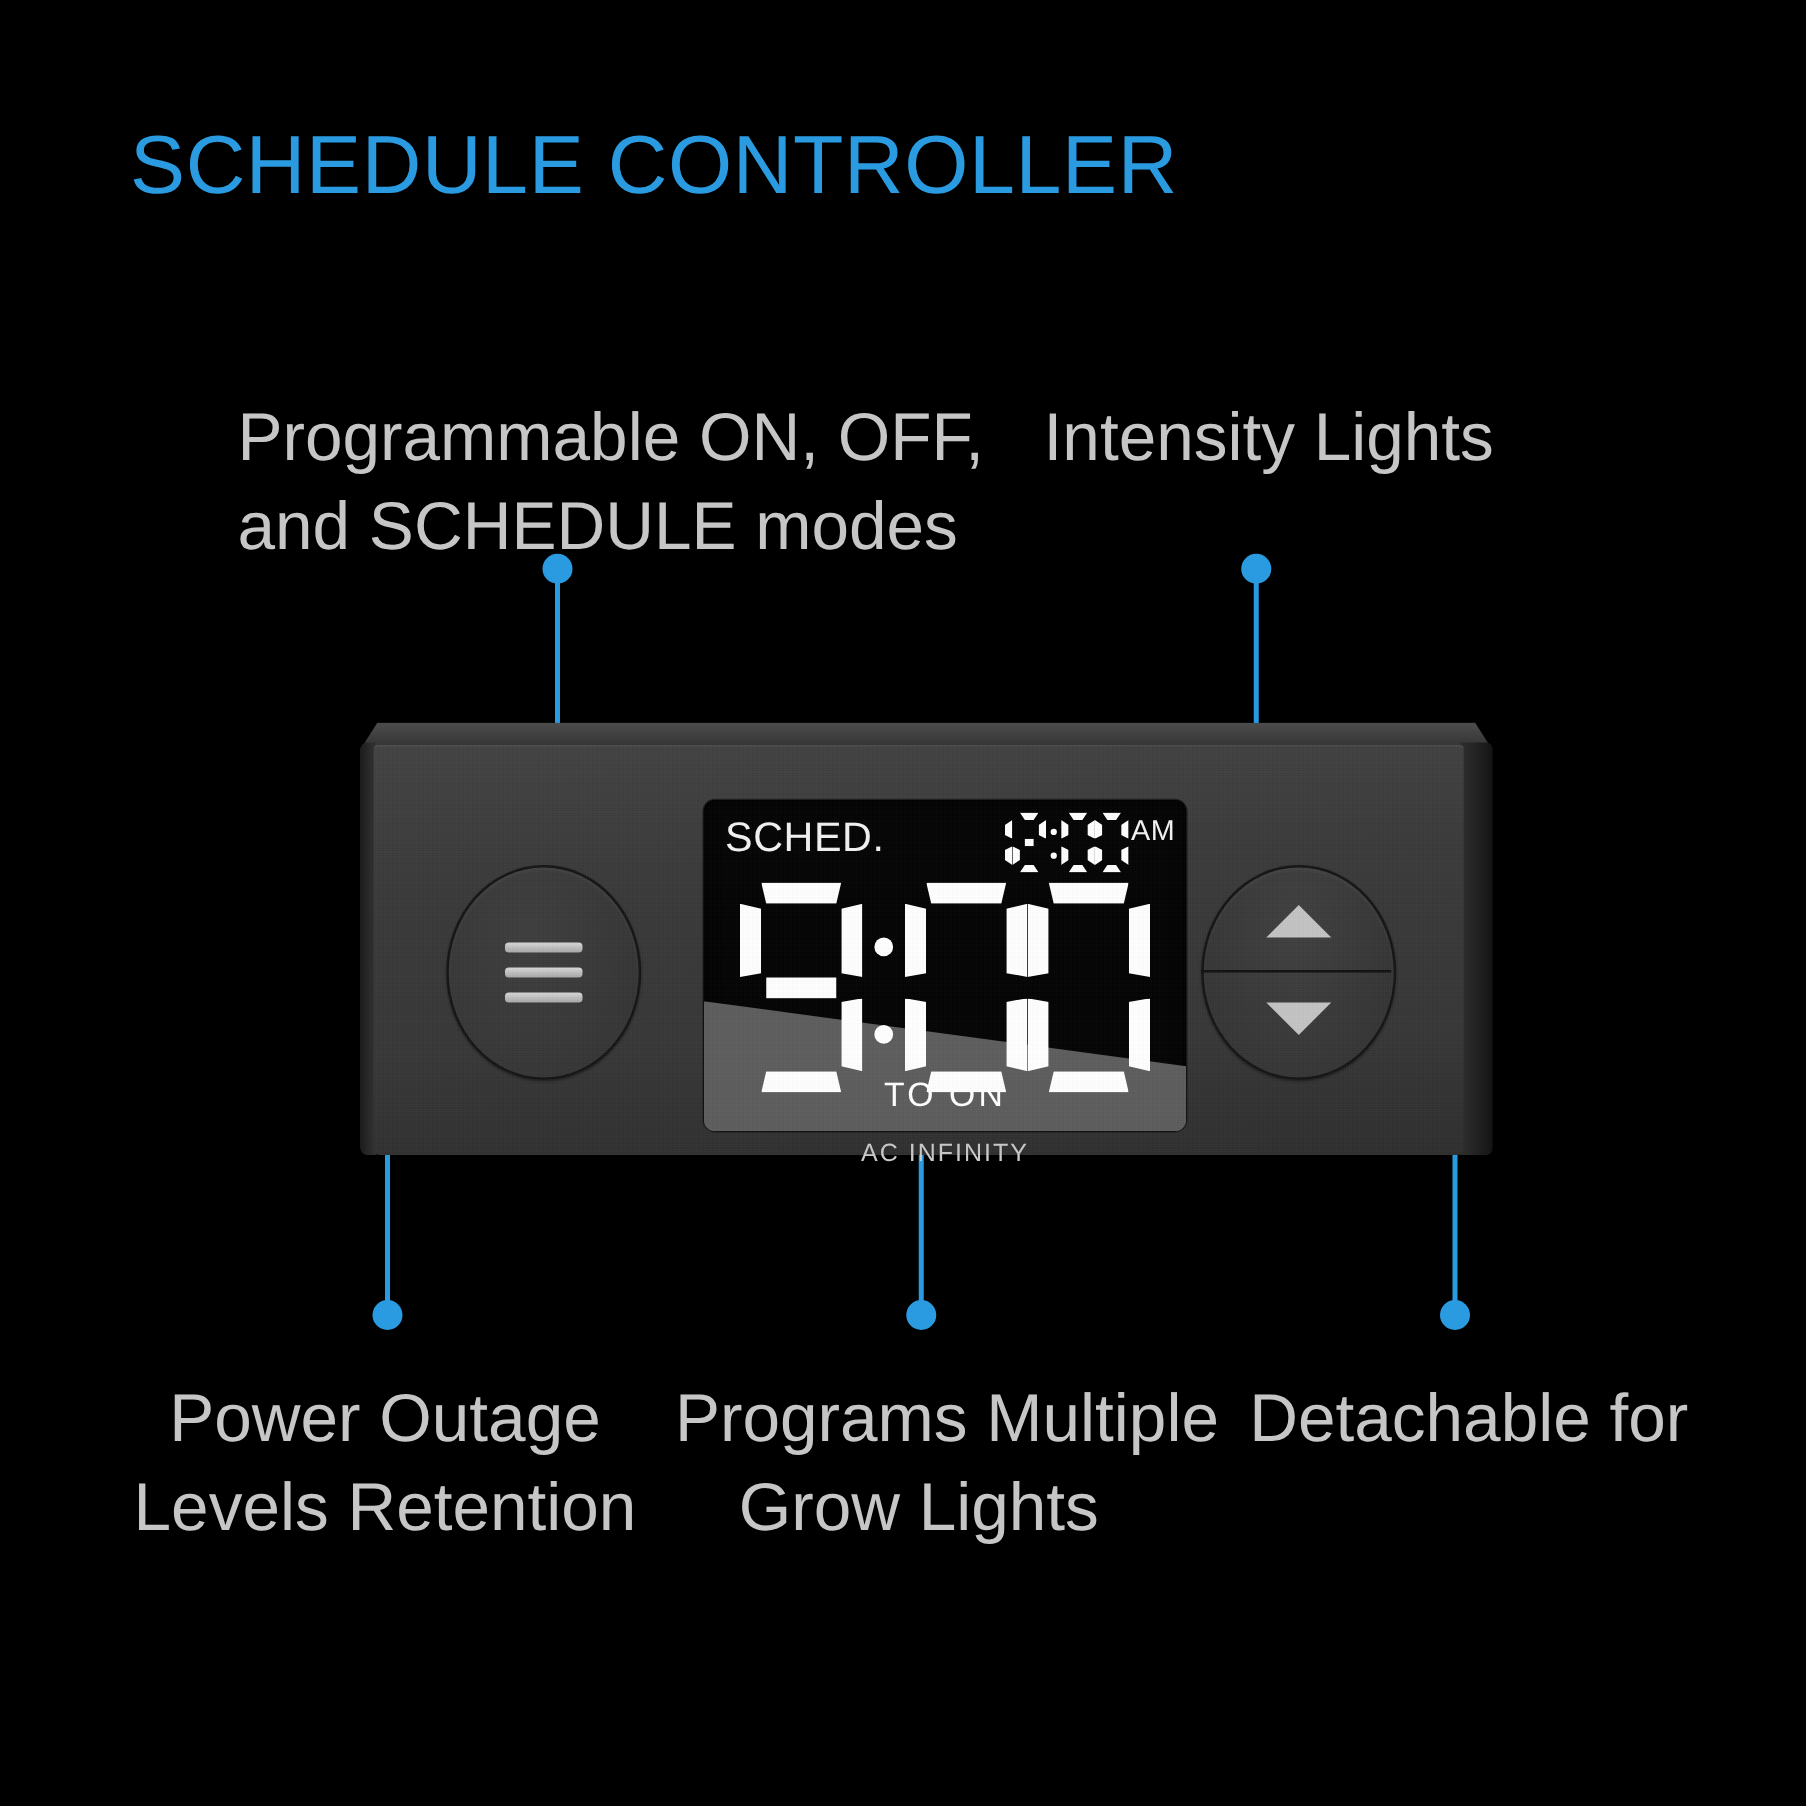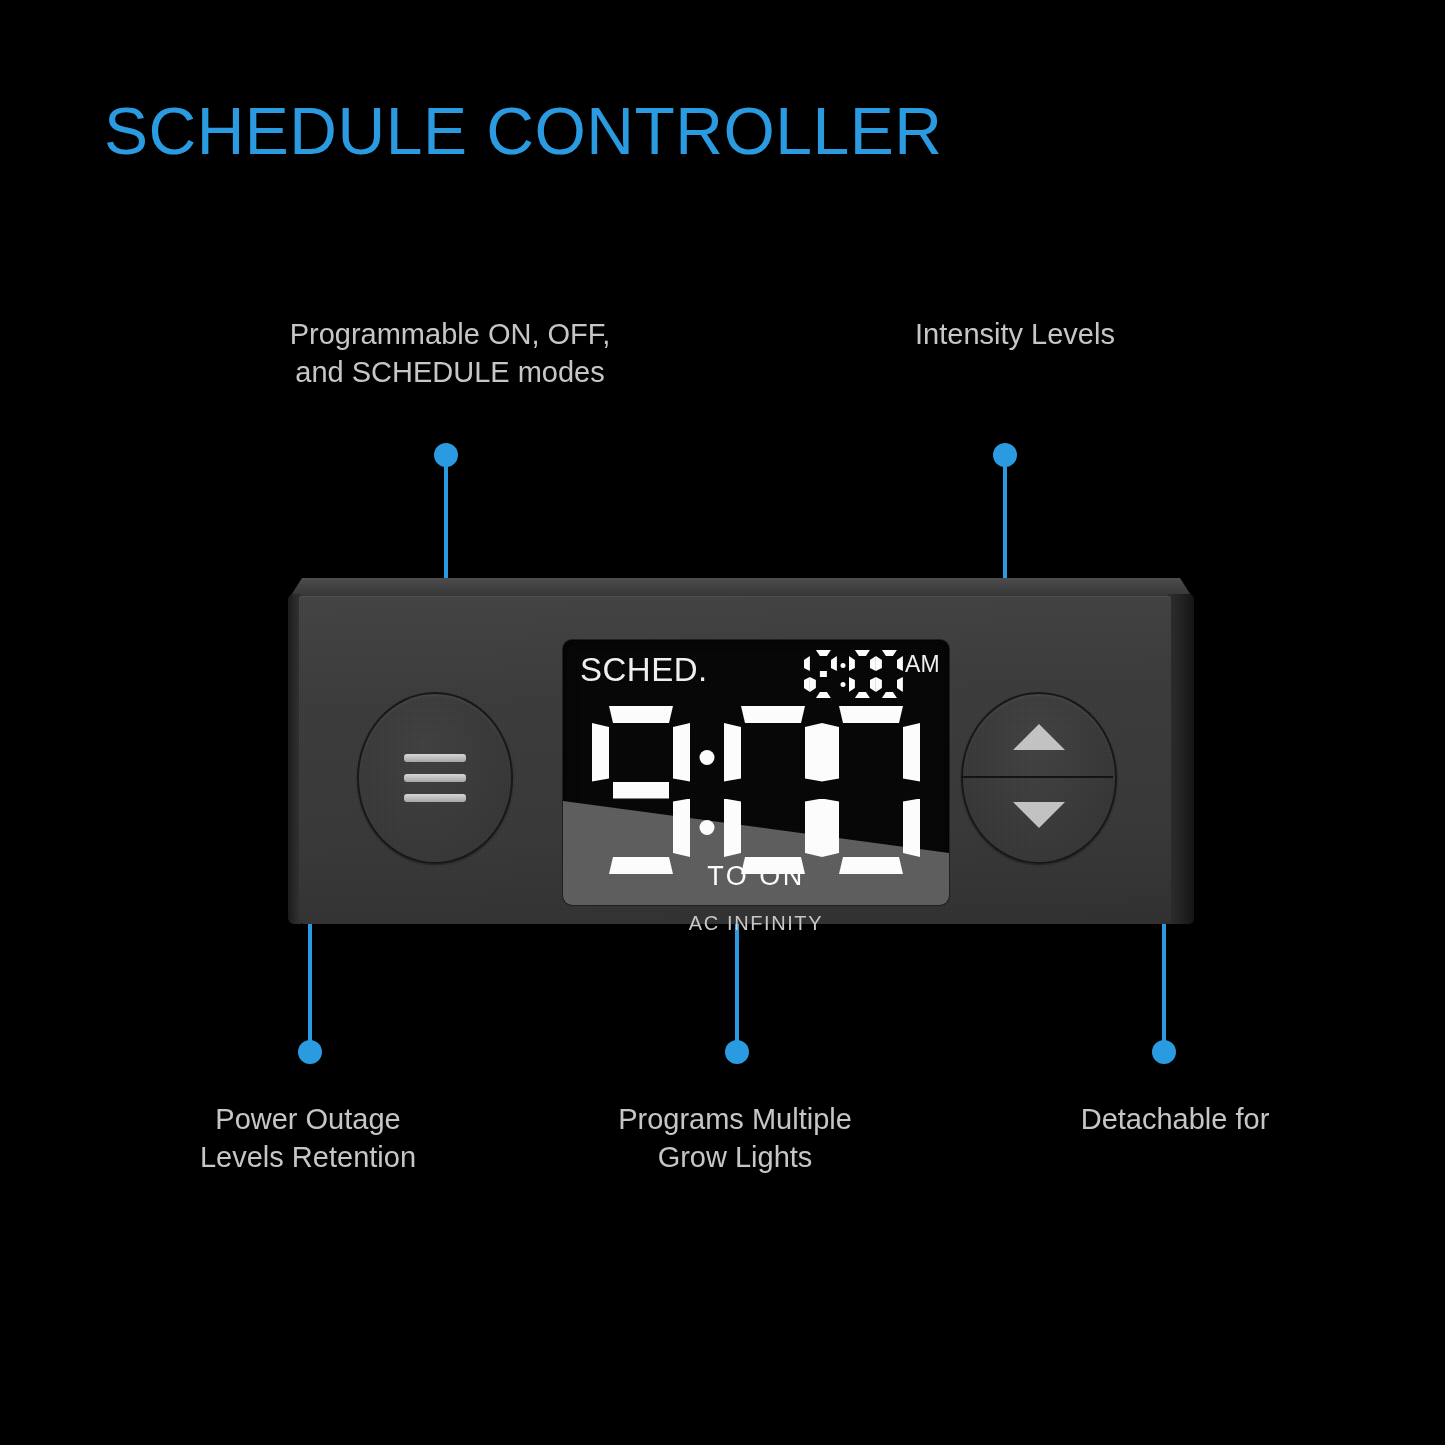--- a/index.html
+++ b/index.html
@@ -33,21 +33,21 @@
     font-weight: 400;
     color: #2A9BE0;
     white-space: nowrap;
     line-height: 1.0;
   }
 
   
   .callout-label {
     position: absolute;
     color: #C6C6C6;
-    font-size: 29px;
+    font-size: 54px;
     line-height: 1.32;
     text-align: center;
     white-space: nowrap;
     font-weight: 400;
   }
   .callout-label .l2 { display: block; }
 
   
   .leader-line {
     position: absolute;
@@ -346,21 +346,21 @@
   <div id="page-title">SCHEDULE CONTROLLER</div>
 
   <div class="callout-label" style="left:190px; top:315px; width:520px;">
     <span class="l1">Programmable ON, OFF,</span>
     <span class="l2">and SCHEDULE modes</span>
   </div>
   <div class="leader-dot" style="left:434px; top:443px;"></div>
   <div class="leader-line" style="left:444px; top:455px; height:130px;"></div>
 
   <div class="callout-label" style="left:810px; top:315px; width:410px;">
-    <span class="l2">Intensity Levels</span>
+    <span class="l2">Intensity Lights</span>
   </div>
   <div class="leader-dot" style="left:993px; top:443px;"></div>
   <div class="leader-line" style="left:1003px; top:455px; height:130px;"></div>
 
   <div class="leader-line" style="left:308px; top:922px; height:124px;"></div>
   <div class="leader-dot" style="left:298px; top:1040px;"></div>
   <div class="callout-label" style="left:50px; top:1100px; width:516px;">
     <span class="l1">Power Outage</span>
     <span class="l2">Levels Retention</span>
   </div>

